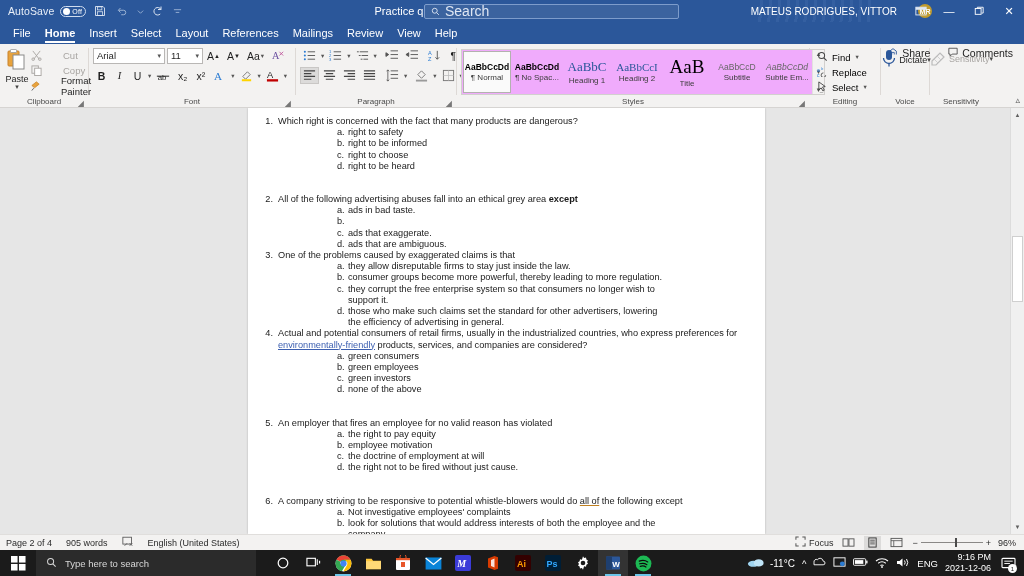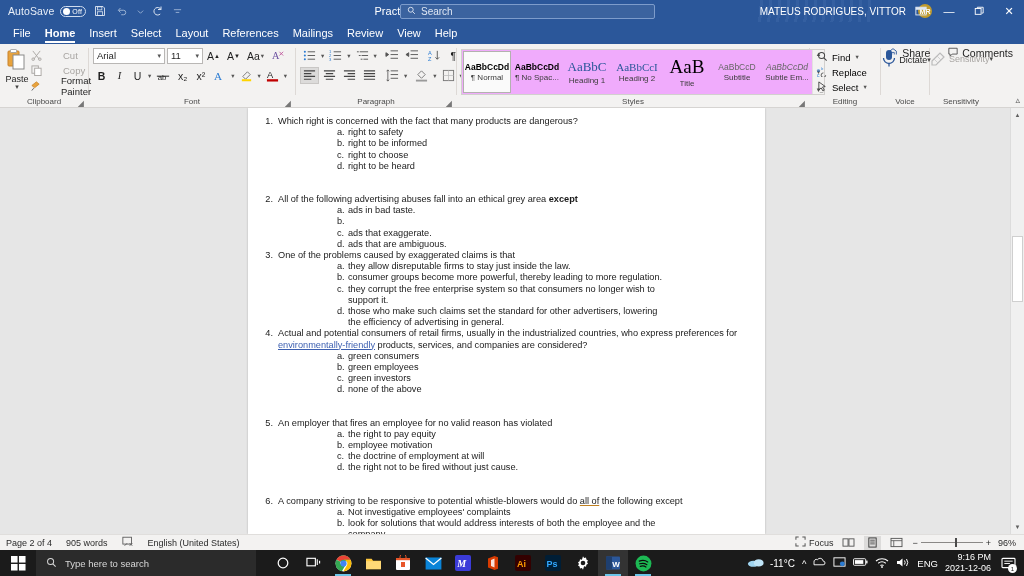--- a/index.html
+++ b/index.html
@@ -25,26 +25,26 @@
   .toggle .knob{ width:7px;height:7px;border-radius:50%;background:#fff;margin-left:2px;}
   .toggle .off{ font-size:7px; color:#fff; margin-left:2px; letter-spacing:.2px;}
   .qicon{ width:16px;height:16px;display:inline-flex;align-items:center;justify-content:center;
           color:#dfe7f3; font-size:12px; }
   .qicon svg{ display:block; }
   .titletext{
     position:absolute; left:0; right:0; text-align:center; font-size:11px;
     color:#fff; pointer-events:none; white-space:nowrap;
   }
   .searchbox{
-    position:absolute; left:400px; width:255px; height:15px; background:#3b639f;
+    position:absolute; left:424px; width:255px; height:15px; background:#3b639f;
     border:1px solid #7d9ccb; border-radius:2px; display:flex; align-items:center;
-    gap:5px; padding-left:6px; font-size:10px; color:#dfe7f3; z-index:3;
+    gap:5px; padding-left:6px; font-size:14px; color:#dfe7f3; z-index:3;
   }
   .user-area{
-    position:absolute; right:92px; display:flex; align-items:center; gap:12px;
+    position:absolute; right:92px; display:flex; align-items:center; gap:21px;
     font-size:10px; color:#fff; white-space:nowrap; z-index:3;
   }
   .avatar{
     width:14px;height:14px;border-radius:50%;background:#c19c2e;color:#fff;
     font-size:7px; display:flex;align-items:center;justify-content:center; font-weight:bold;
   }
   .wincontrols{ position:absolute; right:0; display:flex; align-items:center; height:22px; z-index:3;}
   .wc{ width:30px;height:22px;display:flex;align-items:center;justify-content:center;
        color:#fff;font-size:11px;}
   .ribbon-display{ width:26px;height:22px;display:flex;align-items:center;justify-content:center;}

